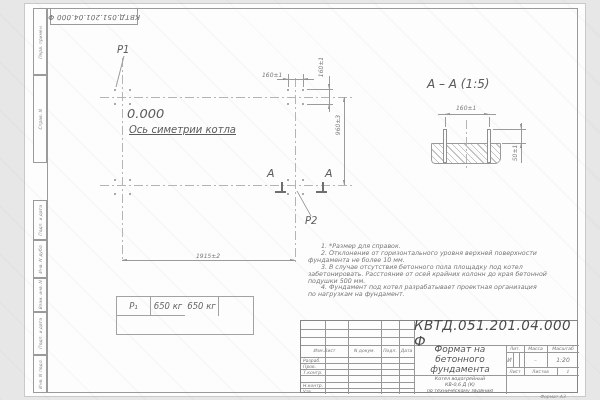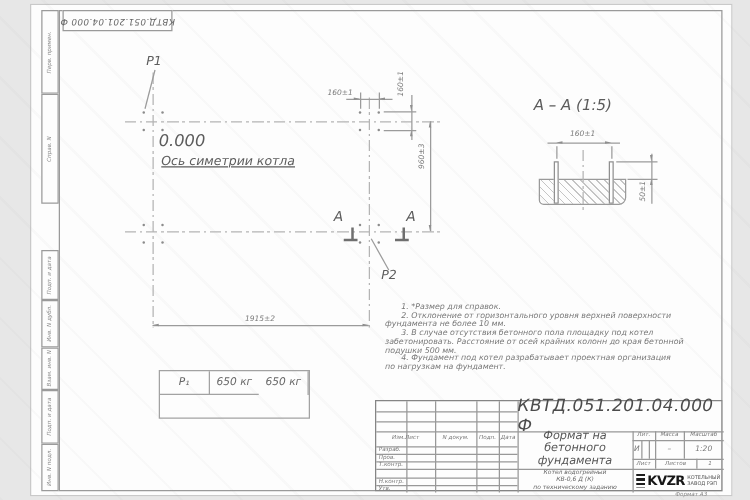--- a/index.html
+++ b/index.html
@@ -20,21 +20,21 @@
   .arr-r{border-top:1.5px solid transparent;border-bottom:1.5px solid transparent;border-left:5px solid #8e8e8e;}
   .arr-u{border-left:1.5px solid transparent;border-right:1.5px solid transparent;border-bottom:5px solid #8e8e8e;}
   .arr-d{border-left:1.5px solid transparent;border-right:1.5px solid transparent;border-top:5px solid #8e8e8e;}
   .bolts{position:absolute;width:2px;height:2px;border-radius:50%;background:#8c8c8c;box-shadow:15px 0 0 0 #8c8c8c,0 14px 0 0 #8c8c8c,15px 14px 0 0 #8c8c8c;}
   .vbox{position:absolute;left:33px;width:14px;border:1px solid #9a9a9a;box-sizing:border-box;display:flex;align-items:center;justify-content:center;background:#fdfdfd;}
   .vbox span{writing-mode:vertical-rl;transform:rotate(180deg);font:italic 4.5px "DejaVu Sans",sans-serif;color:#8a8a8a;white-space:nowrap;}
   .secmark-v{position:absolute;width:1.5px;background:#6f6f6f;}
   .secmark-h{position:absolute;height:2px;background:#6f6f6f;}
   .concrete{position:absolute;left:431px;top:143px;width:70px;height:21px;border:1px solid #9a9a9a;box-sizing:border-box;background:repeating-linear-gradient(45deg,rgba(140,140,140,.5) 0 1px,transparent 1px 4.5px);border-radius:0 0 6px 4px;}
   .boltrect{position:absolute;width:4px;height:34px;background:#fdfdfd;border:1px solid #909090;box-sizing:border-box;}
-  .ptable{position:absolute;left:127px;top:296px;width:121px;height:39px;border:1px solid #a2a2a2;box-sizing:border-box;display:grid;grid-template-columns:1fr 1fr 1fr;grid-template-rows:1fr 1fr;}
+  .ptable{position:absolute;left:116px;top:296px;width:138px;height:39px;border:1px solid #a2a2a2;box-sizing:border-box;display:grid;grid-template-columns:1fr 1fr 1fr 1fr;grid-template-rows:1fr 1fr;}
   .ptable div{display:flex;align-items:center;justify-content:center;font:italic 8.5px "DejaVu Sans",sans-serif;color:#666;border-right:1px solid #a2a2a2;border-bottom:1px solid #a2a2a2;}
   .ptable div:nth-child(2n){border-right:none;}
   .ptable div:nth-child(n+3){border-bottom:none;}
   .notes{position:absolute;left:308px;top:243px;width:282px;font:italic 6.3px/6.9px "DejaVu Sans",sans-serif;color:#777;}
   .notes div.num{text-indent:13px;}
   .tb{position:absolute;left:300px;top:320px;width:278px;height:73px;border:1px solid #858585;box-sizing:border-box;background:#fdfdfd;}
   .tb .hl,.tb .vl{background:#989898;}
   .tb .lbl{position:absolute;font:italic 4.5px/5px "DejaVu Sans",sans-serif;color:#777;white-space:nowrap;}
   .tb .cen{display:flex;align-items:center;justify-content:center;}
   .docnum-top{position:absolute;left:50px;top:8px;width:88px;height:17px;border:1px solid #9a9a9a;box-sizing:border-box;display:flex;align-items:center;justify-content:center;background:#fdfdfd;}
@@ -221,28 +221,20 @@
   <div class="lbl cen" style="left:223px;top:24px;width:23px;height:7px;">Масса</div>
   <div class="lbl cen" style="left:246px;top:24px;width:32px;height:7px;">Масштаб</div>
   <div class="lbl cen" style="left:205px;top:31px;width:7px;height:15px;font-size:6px;">И</div>
   <div class="lbl cen" style="left:223px;top:31px;width:23px;height:15px;font-size:6px;">–</div>
   <div class="lbl cen" style="left:246px;top:31px;width:32px;height:15px;font-size:6px;">1:20</div>
 
   <div class="lbl cen" style="left:205px;top:46px;width:18px;height:8px;">Лист</div>
   <div class="lbl cen" style="left:223px;top:46px;width:33px;height:8px;">Листов</div>
   <div class="lbl cen" style="left:256px;top:46px;width:22px;height:8px;">1</div>
 
-  <div class="logo">
-    <div class="bars"></div>
-    <div class="kvzr">KVZR</div>
-    <div class="org">
-      <div>КОТЕЛЬНЫЙ</div>
-      <div>ЗАВОД РЭП</div>
-    </div>
-  </div>
 </div>
 
 <div class="abs" style="left:523px;top:393.5px;width:60px;text-align:center;font:italic 4.5px 'DejaVu Sans',sans-serif;color:#888;">Формат А3</div>
 
 <svg class="overlay" width="600" height="400" viewBox="0 0 600 400">
   <line x1="124" y1="56" x2="116" y2="87" stroke="#9b9b9b" stroke-width="1"></line>
   <line x1="311" y1="216" x2="297" y2="191" stroke="#9b9b9b" stroke-width="1"></line>
 </svg>
 
 </body></html>

